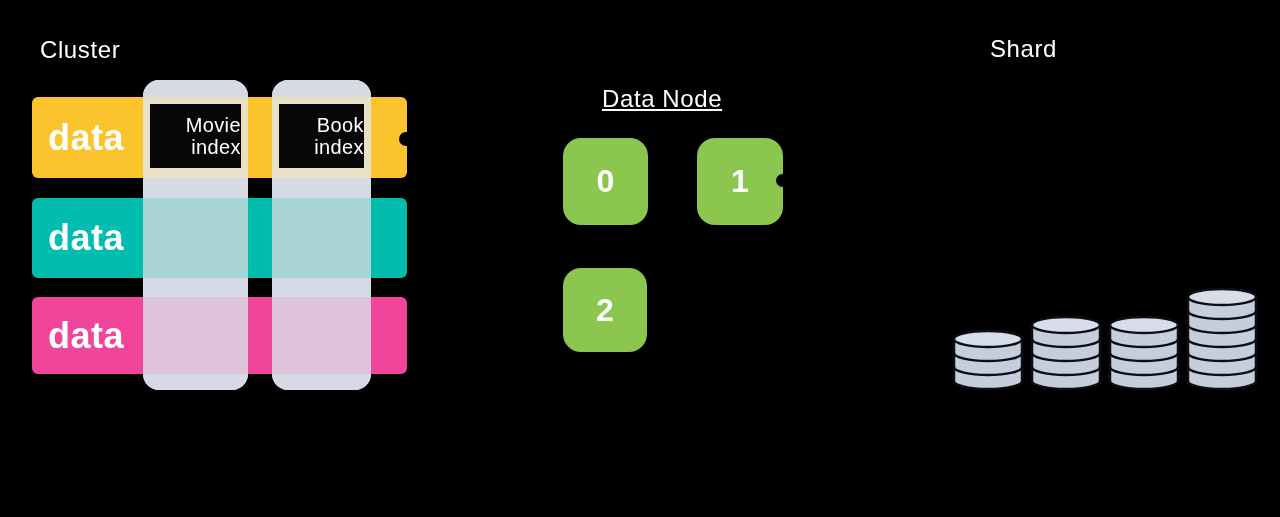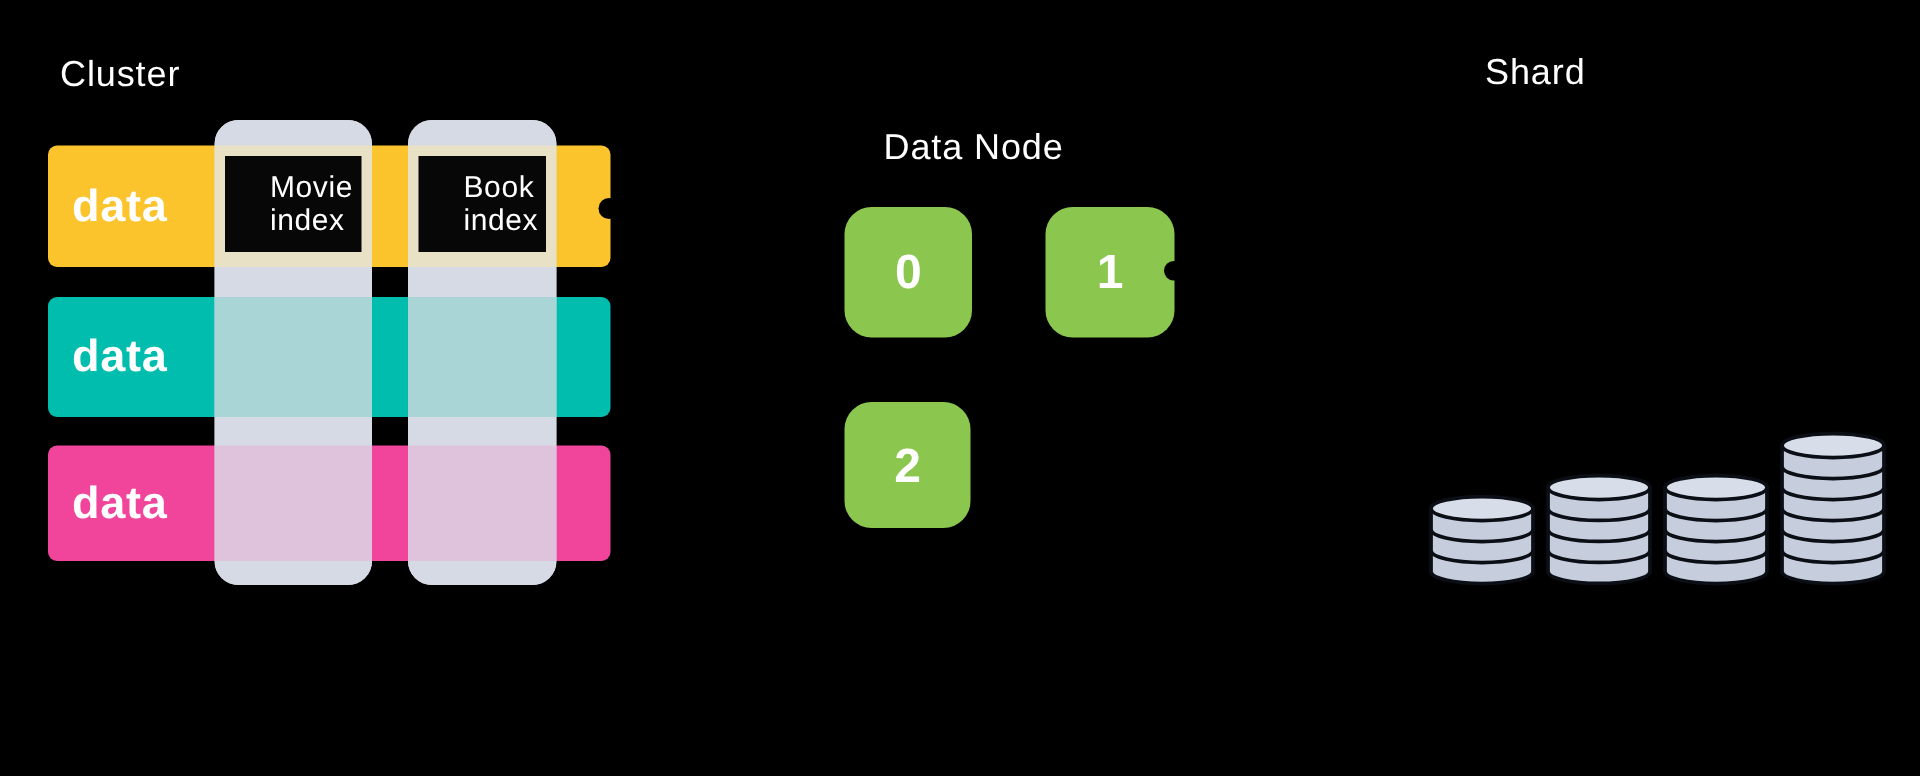--- a/index.html
+++ b/index.html
@@ -19,34 +19,34 @@
   body{font-family:"Liberation Sans", sans-serif;}
   .canvas{
     position:relative;width:1280px;height:517px;background:var(--bg);
     overflow:hidden;
   }
   .section-title{
     position:absolute;color:var(--white);font-size:24px;font-weight:500;
     letter-spacing:0.6px;white-space:nowrap;z-index:6;
   }
   .title-cluster{left:40px;top:36px;}
-  .title-datanode{left:589px;top:85px;}
+  .title-datanode{left:602px;top:85px;text-decoration:underline;}
   .title-shard{left:990px;top:35px;}
 
   
   .row{
     position:absolute;left:32px;width:375px;border-radius:6px;
     display:flex;align-items:center;padding-left:16px;box-sizing:border-box;
     z-index:1;
   }
   .row-1{top:97px;height:81px;background:var(--yellow);}
   .row-2{top:198px;height:80px;background:var(--teal);}
   .row-3{top:297px;height:77px;background:var(--pink);}
   .row-label{
-    color:var(--white);font-size:30px;font-weight:700;letter-spacing:0.5px;
+    color:var(--white);font-size:36px;font-weight:700;letter-spacing:0.5px;
   }
 
   
   .col{
     position:absolute;top:80px;height:310px;border-radius:16px;overflow:hidden;
     background:var(--colgray);display:flex;flex-direction:column;z-index:2;
   }
   .col-1{left:143px;width:105px;}
   .col-2{left:272px;width:99px;}
   .seg{width:100%;flex:0 0 auto;}
@@ -54,21 +54,21 @@
   .seg-top{height:17px;}
   .seg-band1{height:81px;background:var(--cream);}
   .seg-mid1{height:20px;}
   .seg-band2{height:80px;background:var(--lteal);}
   .seg-mid2{height:19px;}
   .seg-band3{height:77px;background:var(--lpink);}
   .seg-bot{height:16px;}
   .index-box{
     margin:7px auto 0;width:calc(100% - 14px);height:64px;box-sizing:border-box;
     background:var(--boxblack);color:var(--white);
-    display:flex;align-items:center;justify-content:center;text-align:left;
+    display:flex;align-items:center;justify-content:center;text-align:right;
     font-size:20px;line-height:1.12;letter-spacing:0.4px;padding-left:30px;
   }
 
   
   .node{
     position:absolute;background:var(--green);border-radius:18px;
     display:flex;align-items:center;justify-content:center;
     color:var(--white);font-size:32px;font-weight:700;z-index:2;
   }
   .node-0{left:563px;top:138px;width:85px;height:87px;}

